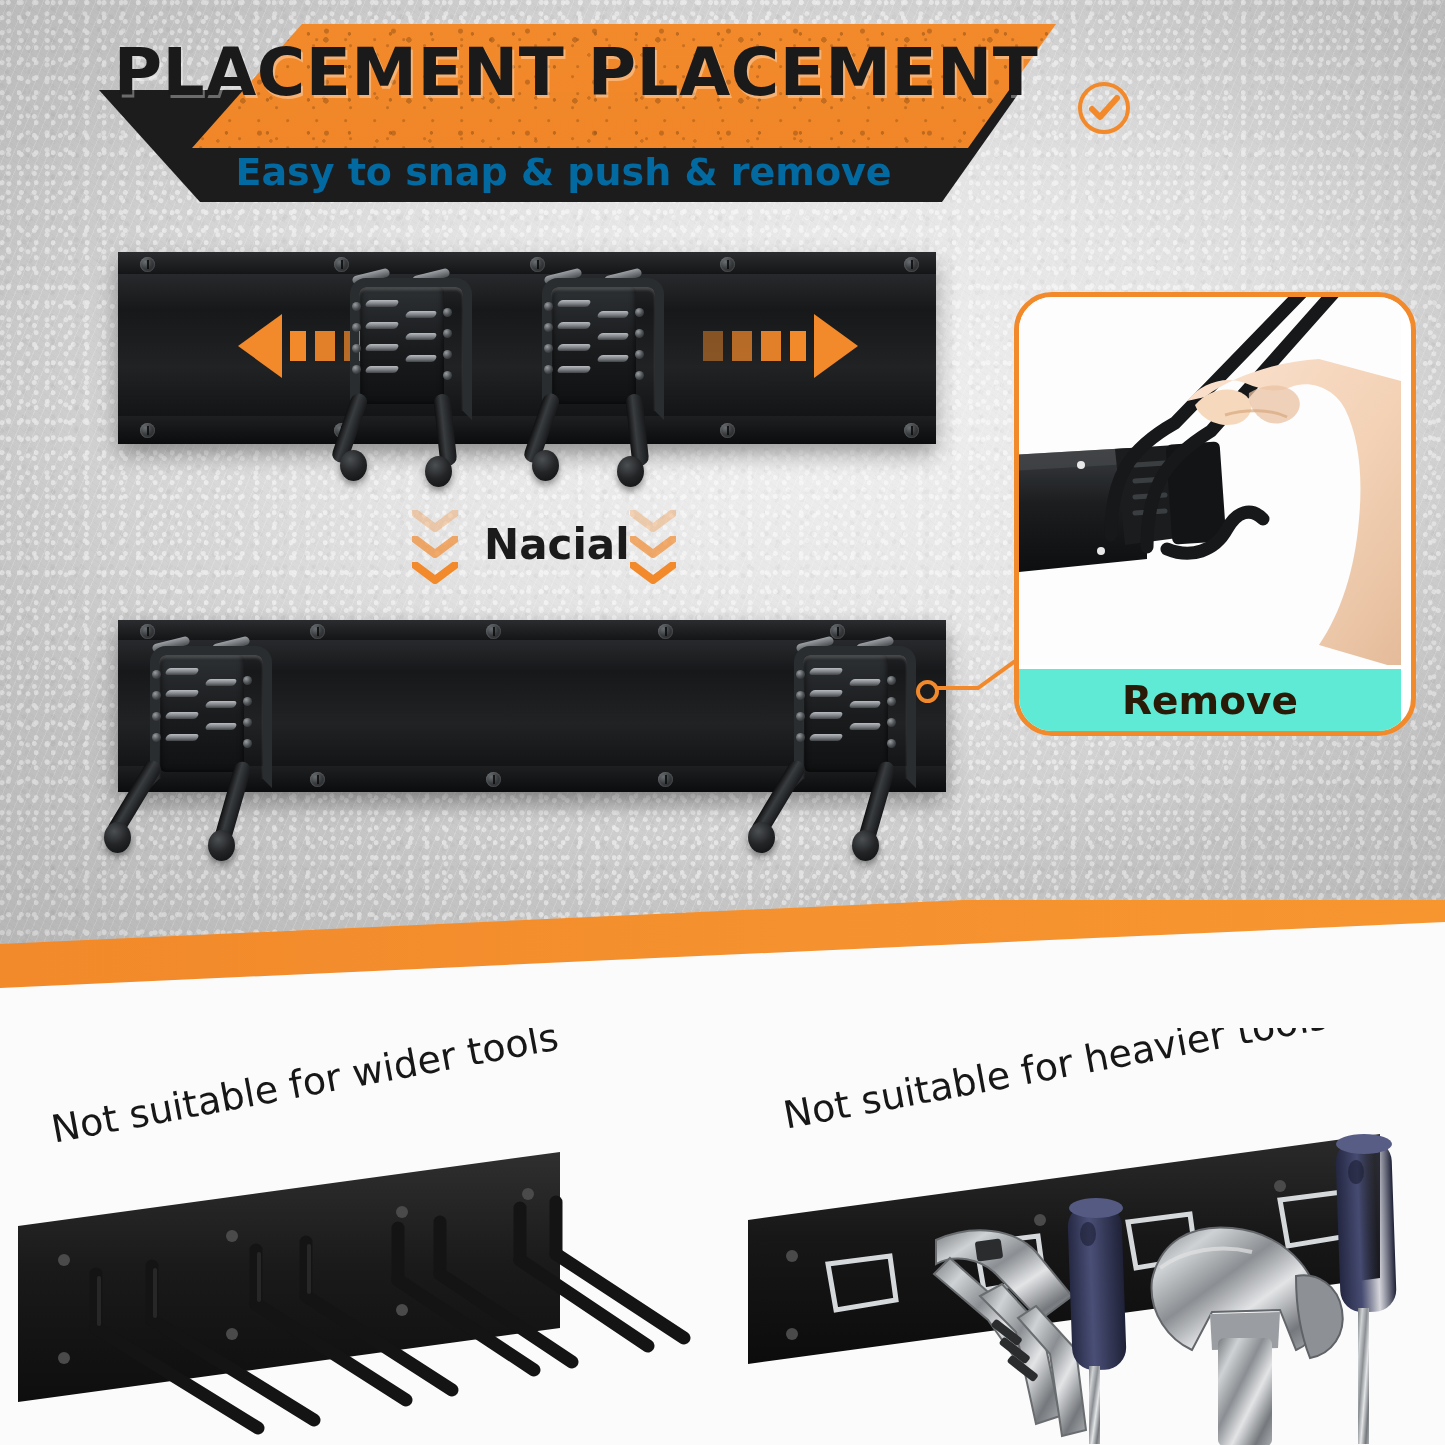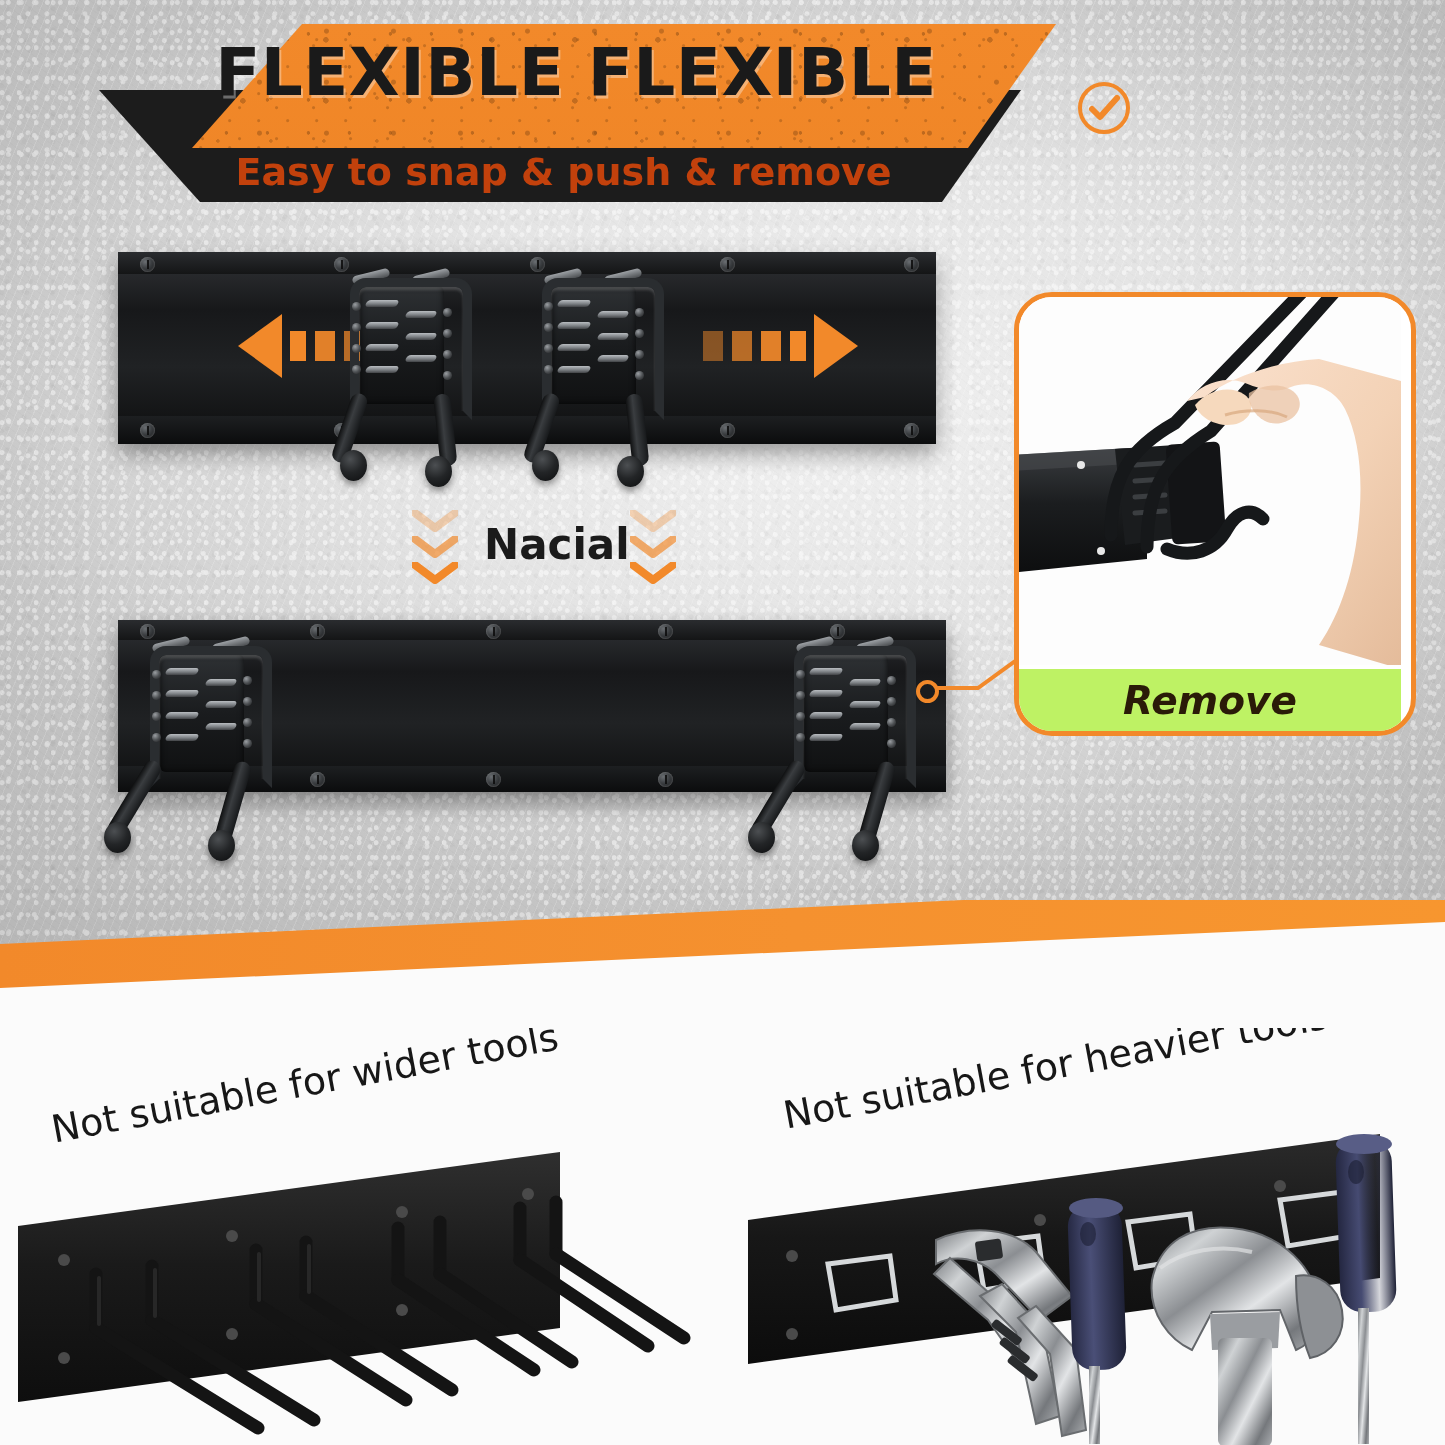--- a/index.html
+++ b/index.html
@@ -79,21 +79,21 @@
     text-align:center;
     font-size:66px;font-weight:bold;letter-spacing:.5px;
     color:#1a1a1a;
     font-family:"DejaVu Sans", sans-serif;
     text-shadow:2px 3px 0 rgba(255,255,255,.35);
     transform:scaleX(1.0);
   }
   .banner-sub{
     position:absolute;left:0;top:126px;width:935px;
     text-align:center;
-    font-size:38px;font-weight:600;color:#c2410c;
+    font-size:38px;font-weight:600;color:#0369a1;
     font-family:"DejaVu Sans", sans-serif;
   }
 
   
   .brand-wrap{position:absolute;left:1076px;top:80px;display:flex;align-items:center;gap:18px;}
   .brand-pill{
     background:#f2892a;border-radius:18px;padding:9px 26px 13px;
     color:#fff;font-size:48px;font-weight:600;line-height:1;
     font-family:"DejaVu Sans", sans-serif;
   }
@@ -187,22 +187,22 @@
   .chev{position:absolute;left:0;width:46px;height:22px;}
   .chev svg{display:block;}
 
   
   .callout{
     position:absolute;left:1014px;top:292px;width:392px;height:434px;
     border:5px solid #f2892a;border-radius:38px;background:#ffffff;overflow:hidden;
   }
   .callout-photo{position:absolute;left:0;top:0;width:382px;height:368px;background:#fdfdfd;overflow:hidden;}
   .callout-bar{
-    position:absolute;left:0;bottom:0;width:382px;height:62px;background:#bef264;
-    display:flex;align-items:center;justify-content:center;font-style:italic;
+    position:absolute;left:0;bottom:0;width:382px;height:62px;background:#5eead4;
+    display:flex;align-items:center;justify-content:center;
   }
   .callout-bar span{
     font-size:39px;font-weight:600;color:#2a1b08;
     font-family:"DejaVu Sans", sans-serif;
   }
   .connector{position:absolute;left:916px;top:636px;width:106px;height:60px;}
   .conn-dot{
     position:absolute;left:0;top:44px;width:15px;height:15px;border-radius:50%;
     border:4px solid #f2892a;background:#1b1c1e;
   }
@@ -238,21 +238,21 @@
     <div class="wall-vig"></div>
   </div>
 
   <div class="lower-white"></div>
   <div class="orange-diag"></div>
 
   <div class="banner">
     <div class="banner-black"></div>
     <div class="banner-orange"></div>
     <div class="banner-grunge"></div>
-    <div class="banner-title">FLEXIBLE FLEXIBLE</div>
+    <div class="banner-title">PLACEMENT PLACEMENT</div>
     <div class="banner-sub">Easy to snap &amp; push &amp; remove</div>
   </div>
 
   <div class="brand-wrap">
     <svg class="brand-check" viewBox="0 0 56 56">
       <circle cx="28" cy="28" r="24" fill="none" stroke="#f2892a" stroke-width="4"></circle>
       <path d="M16 29 L24 37 L41 18" fill="none" stroke="#f2892a" stroke-width="6" stroke-linecap="round" stroke-linejoin="round"></path>
     </svg>
   </div>
 

